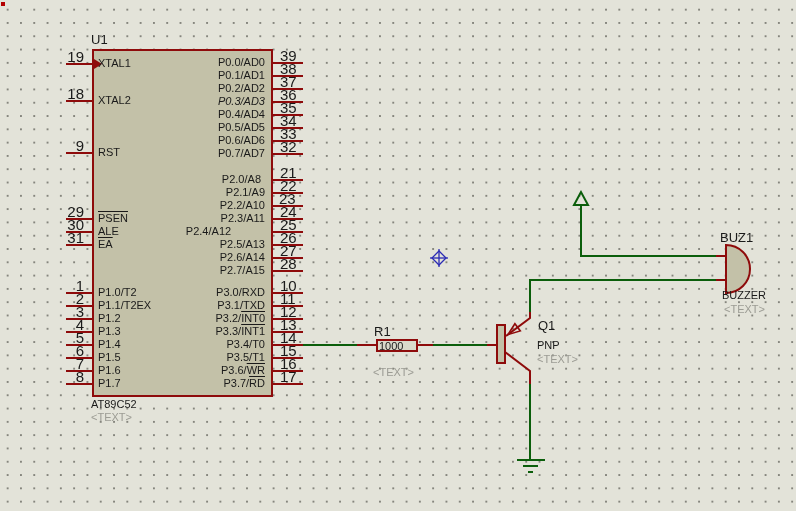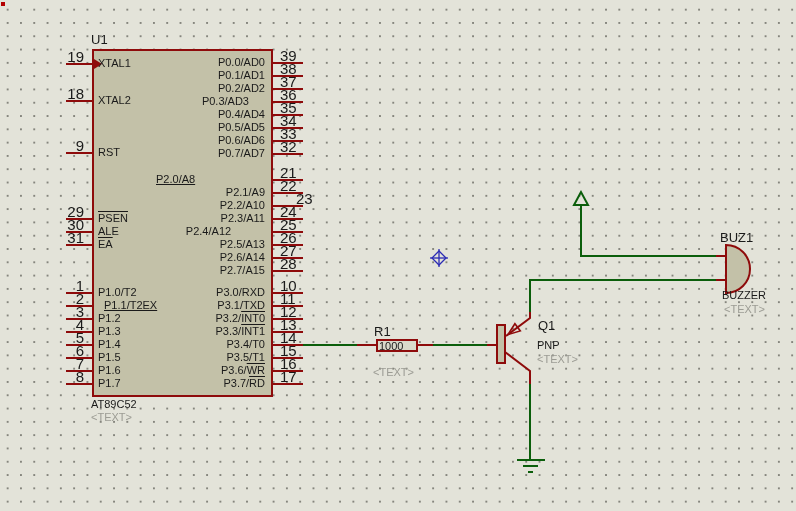--- a/index.html
+++ b/index.html
@@ -163,54 +163,54 @@
     <div class="pin-name" style="left: 98px; top: 146px;"><span>RST</span></div>
     <div class="pin-num" style="left: 56px; top: 206px; width: 28px; text-align: right;">29</div>
     <div class="pin-name" style="left: 98px; top: 212px;"><span class="ovl">PSEN</span></div>
     <div class="pin-num" style="left: 56px; top: 219px; width: 28px; text-align: right;">30</div>
     <div class="pin-name" style="left: 98px; top: 225px;"><span>ALE</span></div>
     <div class="pin-num" style="left: 56px; top: 232px; width: 28px; text-align: right;">31</div>
     <div class="pin-name" style="left: 98px; top: 238px;"><span class="ovl">EA</span></div>
     <div class="pin-num" style="left: 56px; top: 280px; width: 28px; text-align: right;">1</div>
     <div class="pin-name" style="left: 98px; top: 286px;"><span>P1.0/T2</span></div>
     <div class="pin-num" style="left: 56px; top: 293px; width: 28px; text-align: right;">2</div>
-    <div class="pin-name" style="left: 104px; top: 299px; text-decoration: underline;"><span>P1.1/T2EX</span></div>
+    <div class="pin-name" style="left: 98px; top: 299px;"><span>P1.1/T2EX</span></div>
     <div class="pin-num" style="left: 56px; top: 306px; width: 28px; text-align: right;">3</div>
     <div class="pin-name" style="left: 98px; top: 312px;"><span>P1.2</span></div>
     <div class="pin-num" style="left: 56px; top: 319px; width: 28px; text-align: right;">4</div>
     <div class="pin-name" style="left: 98px; top: 325px;"><span>P1.3</span></div>
     <div class="pin-num" style="left: 56px; top: 332px; width: 28px; text-align: right;">5</div>
     <div class="pin-name" style="left: 98px; top: 338px;"><span>P1.4</span></div>
     <div class="pin-num" style="left: 56px; top: 345px; width: 28px; text-align: right;">6</div>
     <div class="pin-name" style="left: 98px; top: 351px;"><span>P1.5</span></div>
     <div class="pin-num" style="left: 56px; top: 358px; width: 28px; text-align: right;">7</div>
     <div class="pin-name" style="left: 98px; top: 364px;"><span>P1.6</span></div>
     <div class="pin-num" style="left: 56px; top: 371px; width: 28px; text-align: right;">8</div>
     <div class="pin-name" style="left: 98px; top: 377px;"><span>P1.7</span></div>
     <div class="pin-num" style="left: 280px; top: 50px; width: 28px; text-align: left;">39</div>
     <div class="pin-name" style="left: 152px; top: 56px; width: 113px; text-align: right;"><span>P0.0/AD0</span></div>
     <div class="pin-num" style="left: 280px; top: 63px; width: 28px; text-align: left;">38</div>
     <div class="pin-name" style="left: 152px; top: 69px; width: 113px; text-align: right;"><span>P0.1/AD1</span></div>
     <div class="pin-num" style="left: 280px; top: 76px; width: 28px; text-align: left;">37</div>
     <div class="pin-name" style="left: 152px; top: 82px; width: 113px; text-align: right;"><span>P0.2/AD2</span></div>
     <div class="pin-num" style="left: 280px; top: 89px; width: 28px; text-align: left;">36</div>
-    <div class="pin-name" style="left: 136px; top: 95px; width: 113px; text-align: right;"><span>P0.3/AD3</span></div>
+    <div class="pin-name" style="left: 152px; top: 95px; width: 113px; text-align: right; font-style: italic;"><span>P0.3/AD3</span></div>
     <div class="pin-num" style="left: 280px; top: 102px; width: 28px; text-align: left;">35</div>
     <div class="pin-name" style="left: 152px; top: 108px; width: 113px; text-align: right;"><span>P0.4/AD4</span></div>
     <div class="pin-num" style="left: 280px; top: 115px; width: 28px; text-align: left;">34</div>
     <div class="pin-name" style="left: 152px; top: 121px; width: 113px; text-align: right;"><span>P0.5/AD5</span></div>
     <div class="pin-num" style="left: 280px; top: 128px; width: 28px; text-align: left;">33</div>
     <div class="pin-name" style="left: 152px; top: 134px; width: 113px; text-align: right;"><span>P0.6/AD6</span></div>
     <div class="pin-num" style="left: 280px; top: 141px; width: 28px; text-align: left;">32</div>
     <div class="pin-name" style="left: 152px; top: 147px; width: 113px; text-align: right;"><span>P0.7/AD7</span></div>
     <div class="pin-num" style="left: 280px; top: 167px; width: 28px; text-align: left;">21</div>
-    <div class="pin-name" style="left: 156px; top: 173px; width: 113px;  text-decoration: underline;"><span>P2.0/A8</span></div>
+    <div class="pin-name" style="left: 148px; top: 173px; width: 113px; text-align: right;"><span>P2.0/A8</span></div>
     <div class="pin-num" style="left: 280px; top: 180px; width: 28px; text-align: left;">22</div>
     <div class="pin-name" style="left: 152px; top: 186px; width: 113px; text-align: right;"><span>P2.1/A9</span></div>
-    <div class="pin-num" style="left: 296px; top: 193px; width: 28px; text-align: left;">23</div>
+    <div class="pin-num" style="left: 279px; top: 193px; width: 28px; text-align: left;">23</div>
     <div class="pin-name" style="left: 152px; top: 199px; width: 113px; text-align: right;"><span>P2.2/A10</span></div>
     <div class="pin-num" style="left: 280px; top: 206px; width: 28px; text-align: left;">24</div>
     <div class="pin-name" style="left: 152px; top: 212px; width: 113px; text-align: right;"><span>P2.3/A11</span></div>
     <div class="pin-num" style="left: 280px; top: 219px; width: 28px; text-align: left;">25</div>
     <div class="pin-name" style="left: 152px; top: 225px; width: 113px; text-align: center;"><span>P2.4/A12</span></div>
     <div class="pin-num" style="left: 280px; top: 232px; width: 28px; text-align: left;">26</div>
     <div class="pin-name" style="left: 152px; top: 238px; width: 113px; text-align: right;"><span>P2.5/A13</span></div>
     <div class="pin-num" style="left: 280px; top: 245px; width: 28px; text-align: left;">27</div>
     <div class="pin-name" style="left: 152px; top: 251px; width: 113px; text-align: right;"><span>P2.6/A14</span></div>
     <div class="pin-num" style="left: 280px; top: 258px; width: 28px; text-align: left;">28</div>

